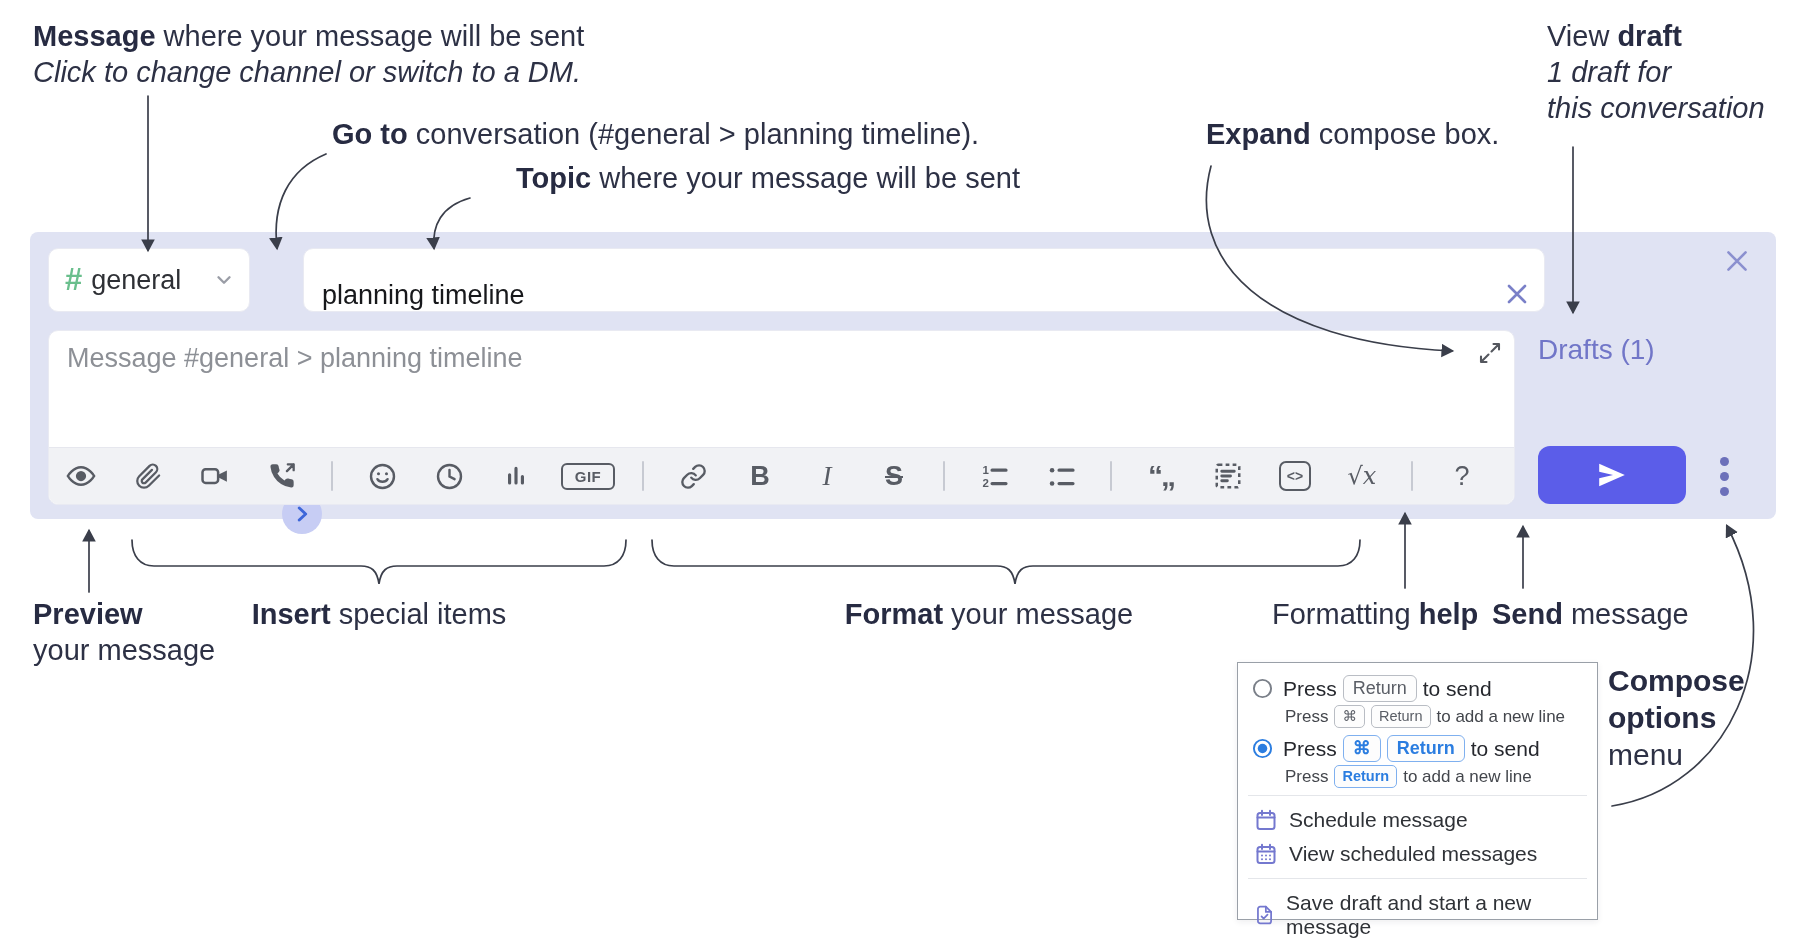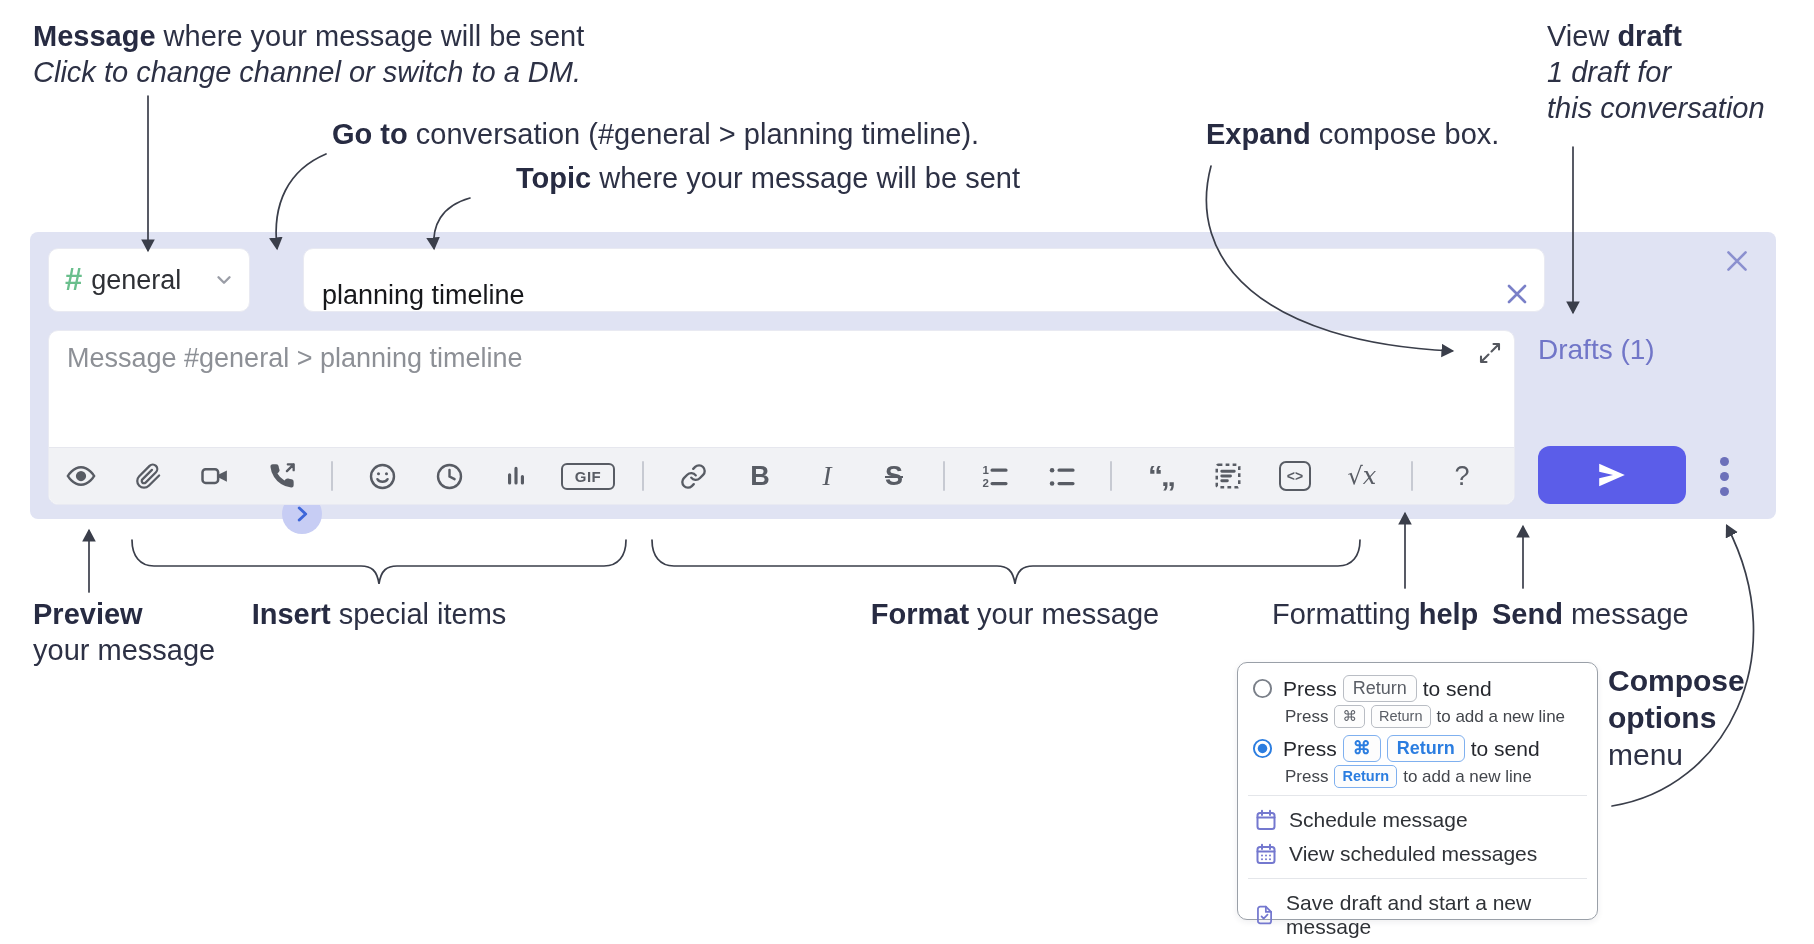--- a/index.html
+++ b/index.html
@@ -58,21 +58,21 @@
   .helpq { font-size:27px; font-weight:500; }
 
   #send-btn { position:absolute; left:1508px; top:214px; width:148px; height:58px; border-radius:12px;
               background:#5b5de9; display:flex; align-items:center; justify-content:center; cursor:pointer; }
   #more-btn { position:absolute; left:1676px; top:218px; width:36px; height:52px;
               display:flex; flex-direction:column; align-items:center; justify-content:center; gap:6px; cursor:pointer; }
   #more-btn i { width:9px; height:9px; border-radius:50%; background:#6c70ba; }
 
   
   #popup { position:absolute; left:1237px; top:662px; width:361px; height:258px; background:#fff;
-           border:1.6px solid #9aa0a8; border-radius:10px; padding:12px 14px 8px 14px;
+           border:1.6px solid #9aa0a8; border-radius:0; padding:12px 14px 8px 14px;
            box-shadow:0 2px 6px rgba(40,44,60,0.08); }
   .mrow { display:flex; align-items:center; font-size:21px; color:#26282e; }
   .msub { display:flex; align-items:center; font-size:17px; color:#43464c; margin:3px 0 7px 33px; }
   .chip { display:inline-block; border:1.5px solid #b9bdc4; border-radius:6px; padding:0 9px; margin:0 6px;
           font-size:18px; line-height:25px; color:#5a5e66; background:#fdfdfd; }
   .chipsm { font-size:14.5px; line-height:21px; padding:0 7px; border-radius:5px; }
   .chipblue { border-color:#7fb0ef; color:#2b7de0; font-weight:600; }
   .mdiv { height:1px; background:#e4e6ea; margin:7px -4px; }
   .mitem { display:flex; align-items:center; gap:11px; font-size:21px; color:#2f3237; padding:5px 2px; cursor:pointer; }
   .radio { margin-right:10px; flex:0 0 auto; display:flex; }
@@ -253,21 +253,21 @@
 
   <div class="ann" style="left:33px; top:596px;">
     <div><b>Preview</b></div>
     <div>your message</div>
   </div>
 
   <div class="ann ctr" style="left:129px; top:596px; width:500px;">
     <b>Insert</b><span> special items</span>
   </div>
 
-  <div class="ann ctr" style="left:765px; top:596px; width:500px;">
+  <div class="ann ctr" style="left:739px; top:596px; width:500px;">
     <b>Format</b><span> your message</span>
   </div>
 
   <div class="ann" style="left:1272px; top:596px;">
     <span>Formatting </span><b>help</b>
   </div>
 
   <div class="ann" style="left:1492px; top:596px;">
     <b>Send</b><span> message</span>
   </div>

